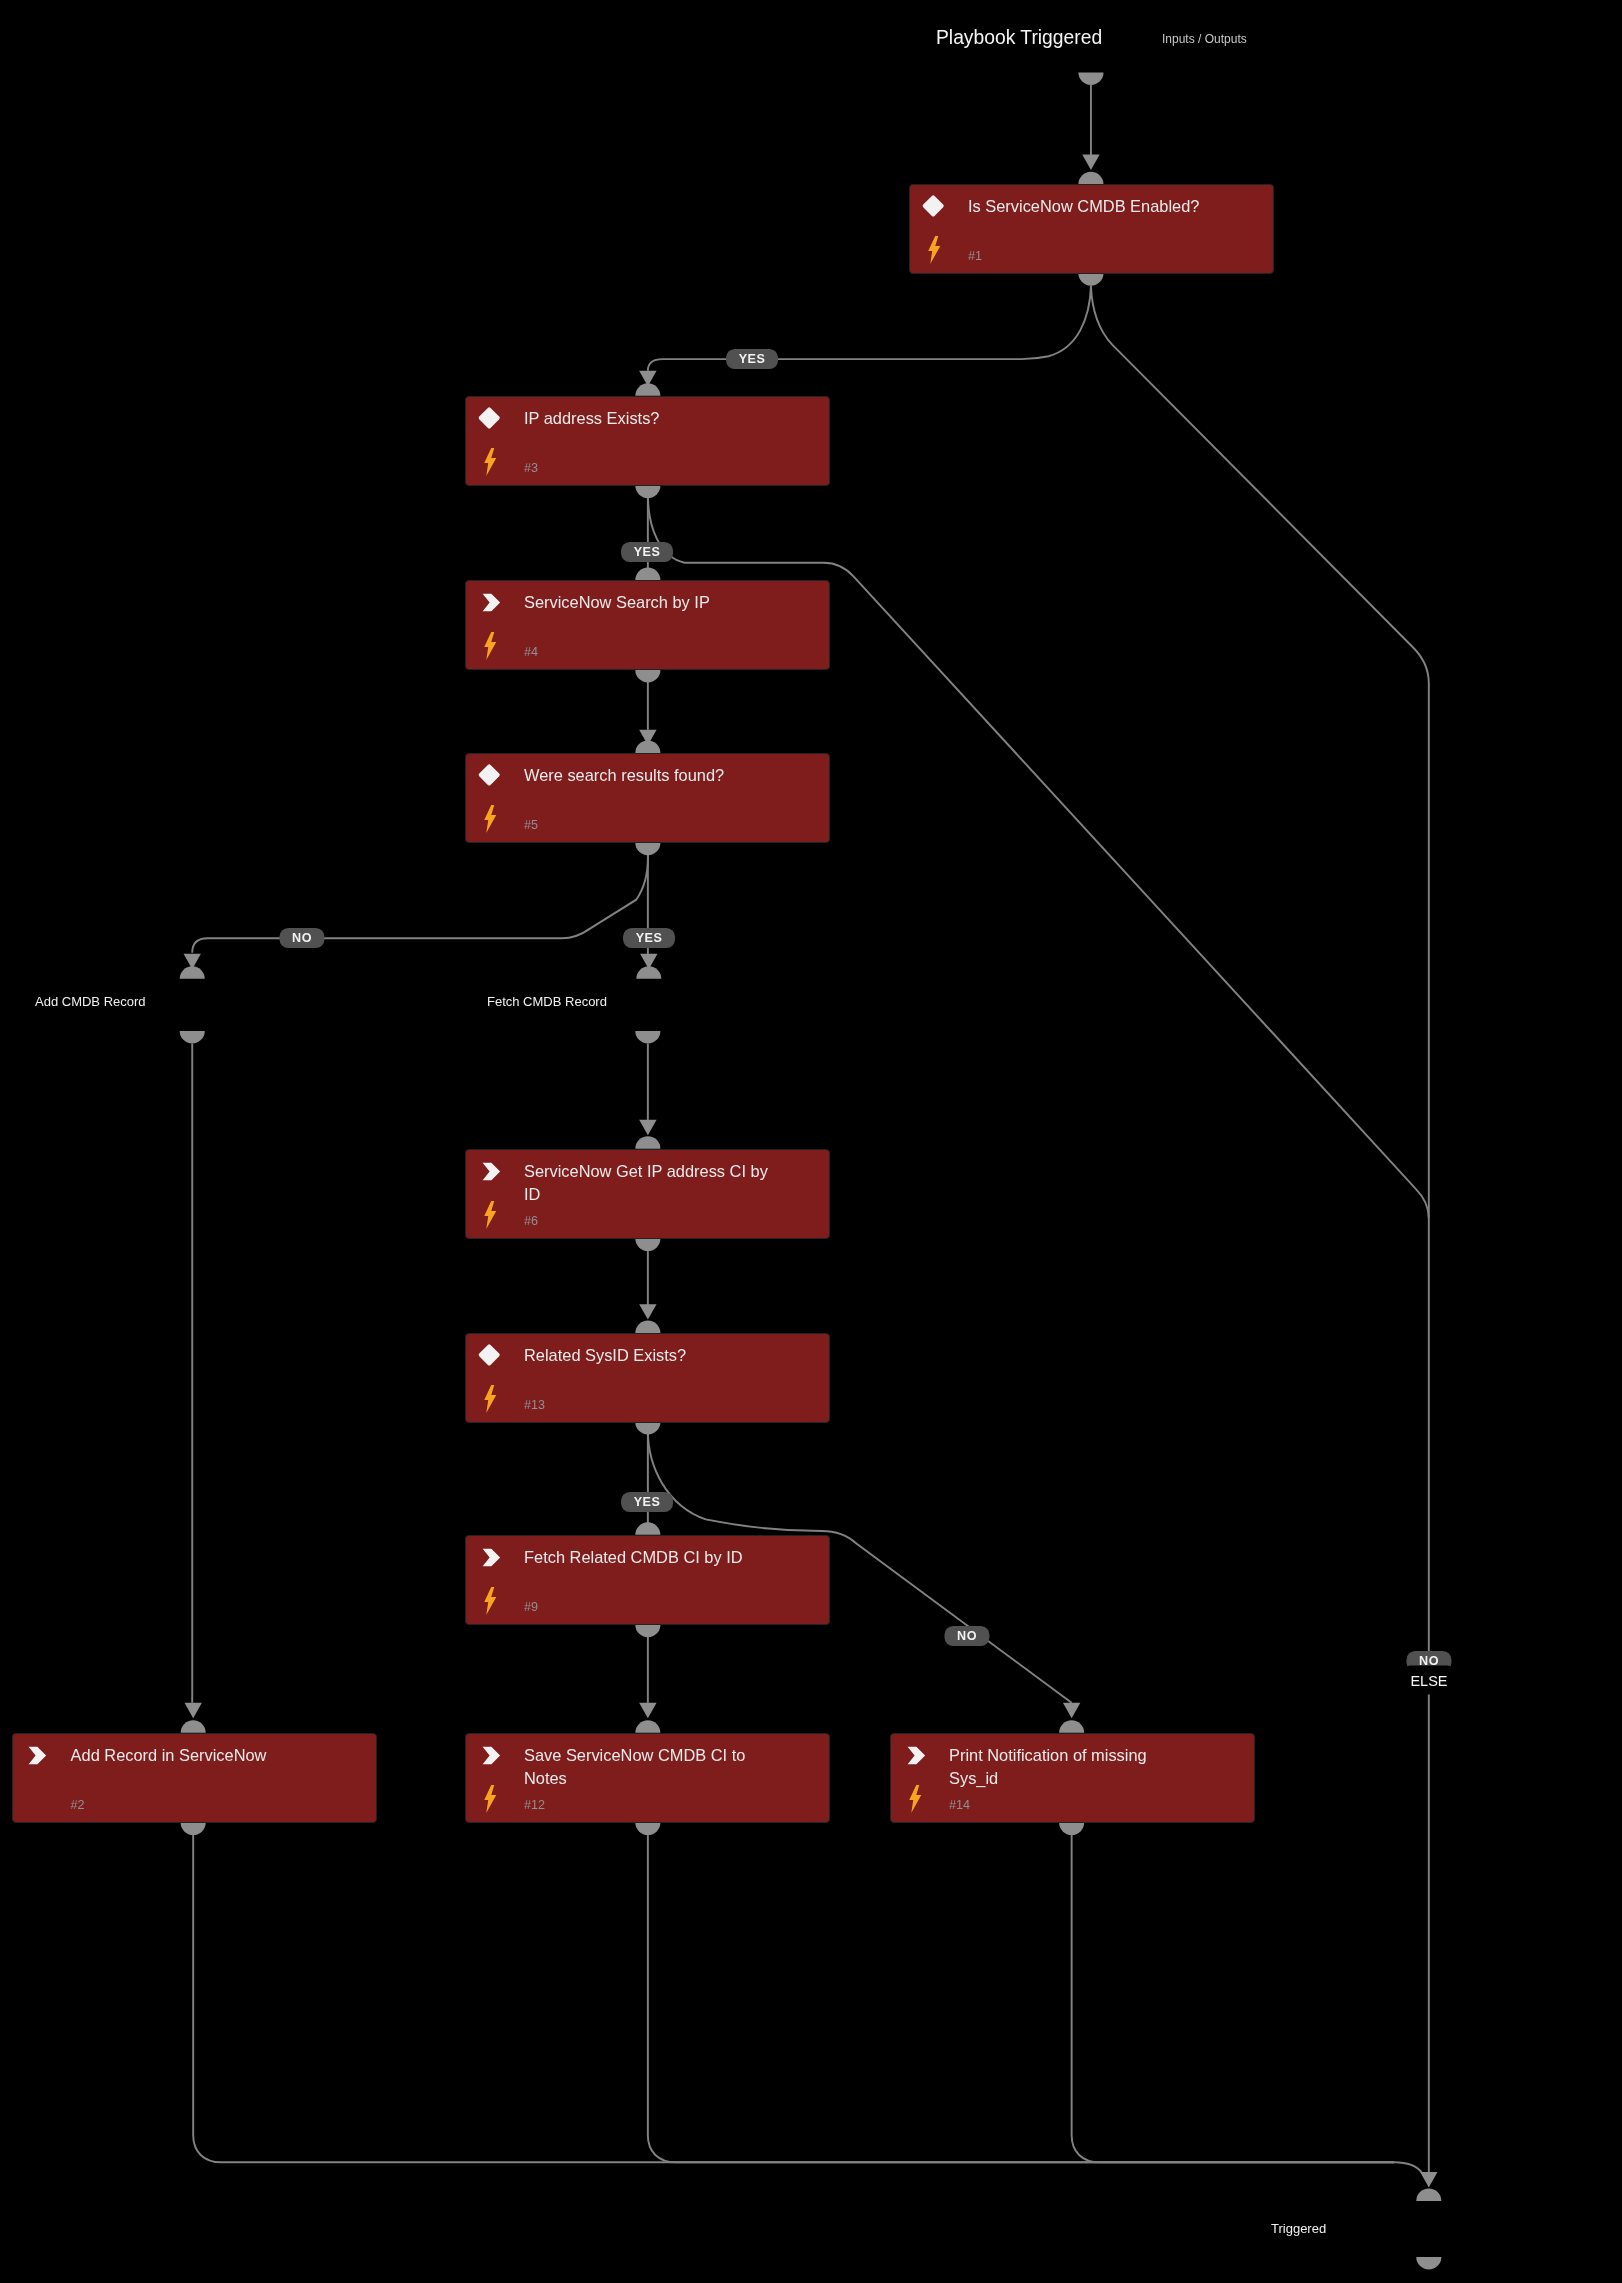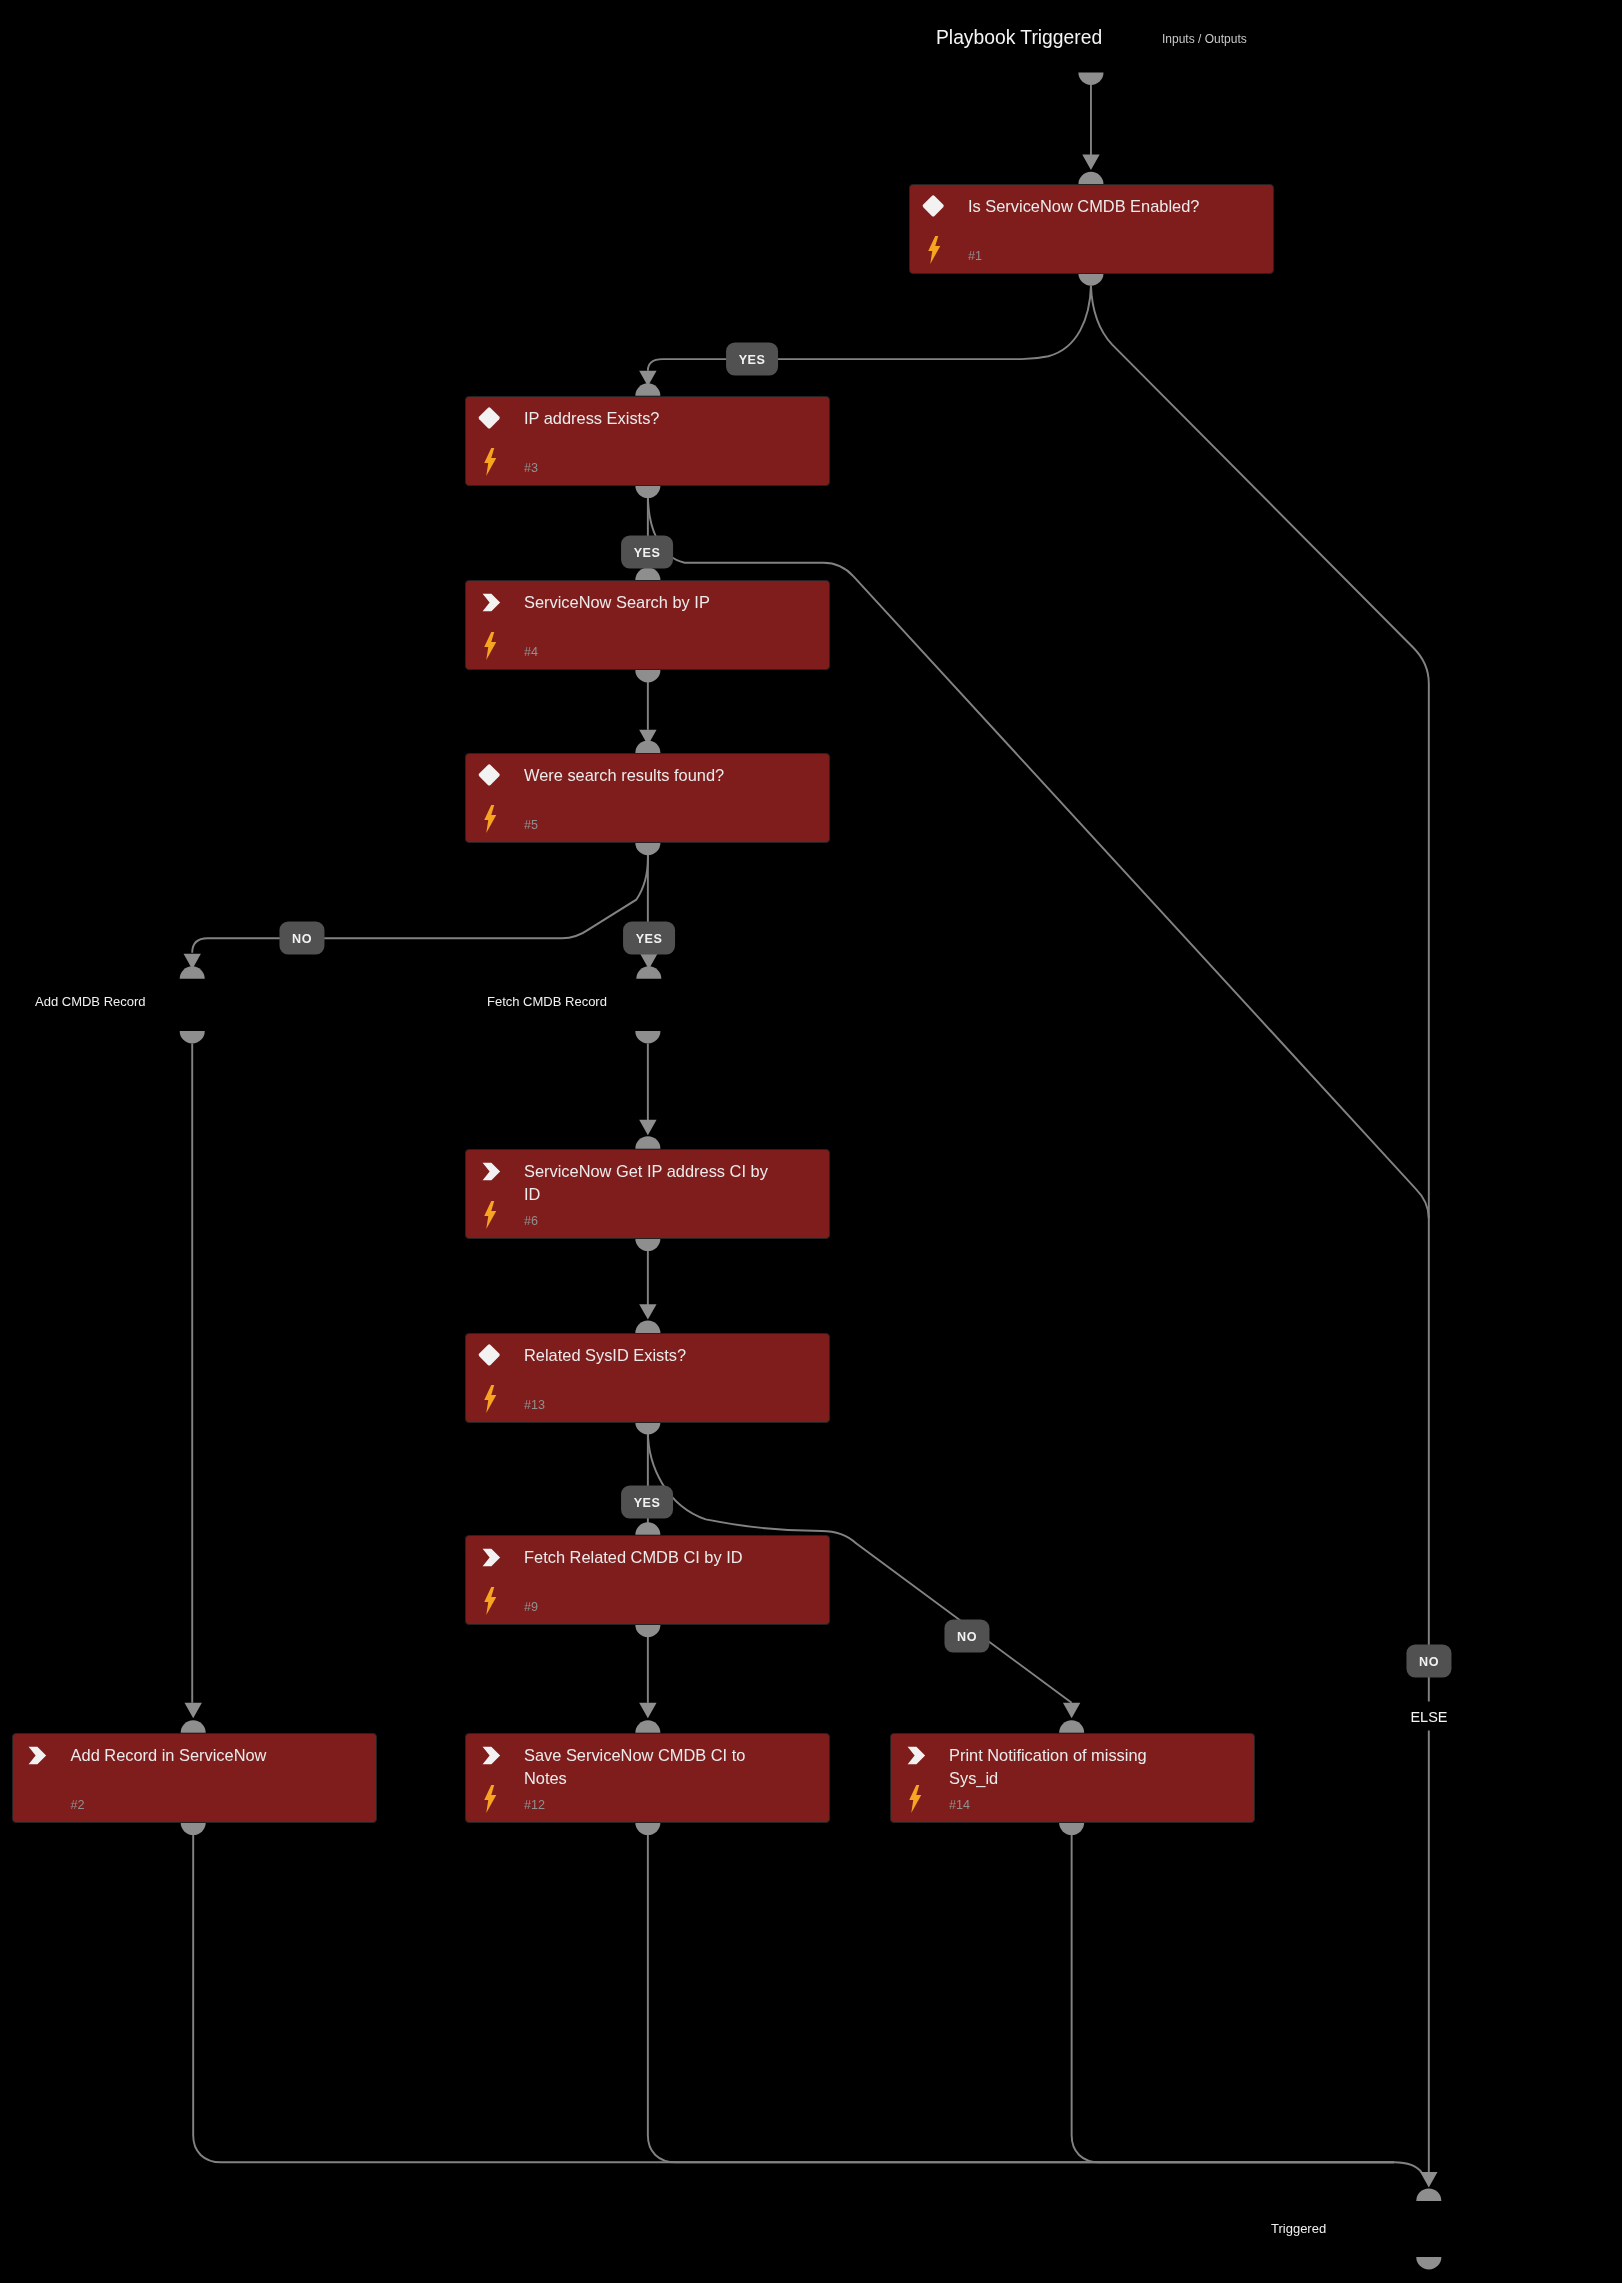--- a/index.html
+++ b/index.html
@@ -11,28 +11,28 @@
   .node{position:absolute;width:365px;height:90px;background:#7f1d1d;
         border:1px solid #232323;border-radius:3.9px;box-sizing:border-box;z-index:3;}
   .node-title{position:absolute;left:58px;top:9.7px;width:263px;line-height:23px;
         font-size:16.4px;color:#ebebeb;white-space:pre-line;}
   .node-num{position:absolute;left:58px;top:62px;line-height:19.3px;
         font-size:12.6px;color:#909090;}
   .diamond{position:absolute;left:15.4px;top:12.6px;width:16.4px;height:16.4px;
         background:#f2f2f2;transform:rotate(45deg);border-radius:1.9px;}
   .chevron{position:absolute;left:13.5px;top:10.6px;}
   .bolt{position:absolute;left:16.4px;top:51px;}
-  .badge{position:absolute;height:33px;padding:0 12.6px;background:#515151;
+  .badge{position:absolute;height:20px;padding:0 12.6px;background:#515151;
         border-radius:8.7px;color:#f2f2f2;font-size:12.6px;font-weight:bold;
         letter-spacing:0.5px;display:flex;align-items:center;justify-content:center;
         transform:translate(-50%,-50%);z-index:4;}
   .badge.behind{z-index:2;}
   .else-label{position:absolute;height:29px;padding:0 7.7px;background:#000;
         border-radius:7.7px;color:#f5f5f5;font-size:14.5px;display:flex;align-items:center;
-        justify-content:center;transform:translate(-50%,-50%);z-index:5;margin-top:36px;}
+        justify-content:center;transform:translate(-50%,-50%);z-index:5;}
   .section-label{position:absolute;font-size:13px;color:#f0f0f0;z-index:3;white-space:nowrap;}
   .hdr-title{position:absolute;left:936px;top:27px;font-size:19.3px;color:#f5f5f5;z-index:3;white-space:nowrap;}
   .hdr-tab{position:absolute;left:1162px;top:32px;font-size:12px;color:#c9c9c9;z-index:3;white-space:nowrap;}
 </style>
 </head>
 <body>
 
 <svg id="canvas-edges" width="1622" height="2283" viewBox="0 0 1680 2365">
 
   <path class="edge" d="M1130 88 V162"></path>

